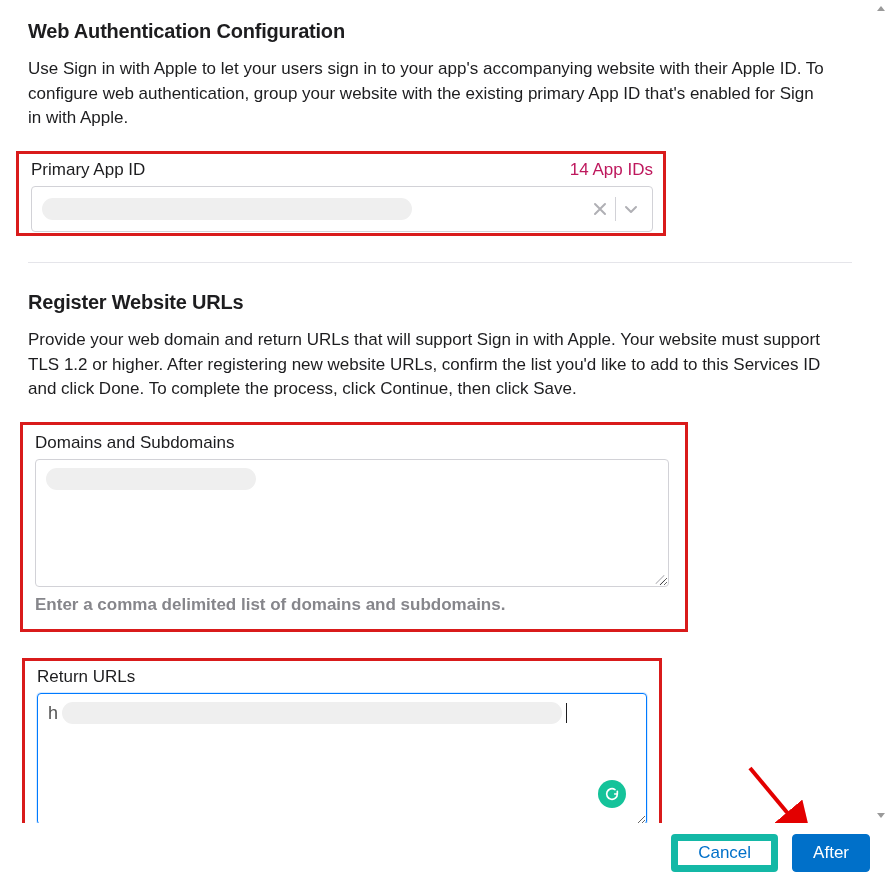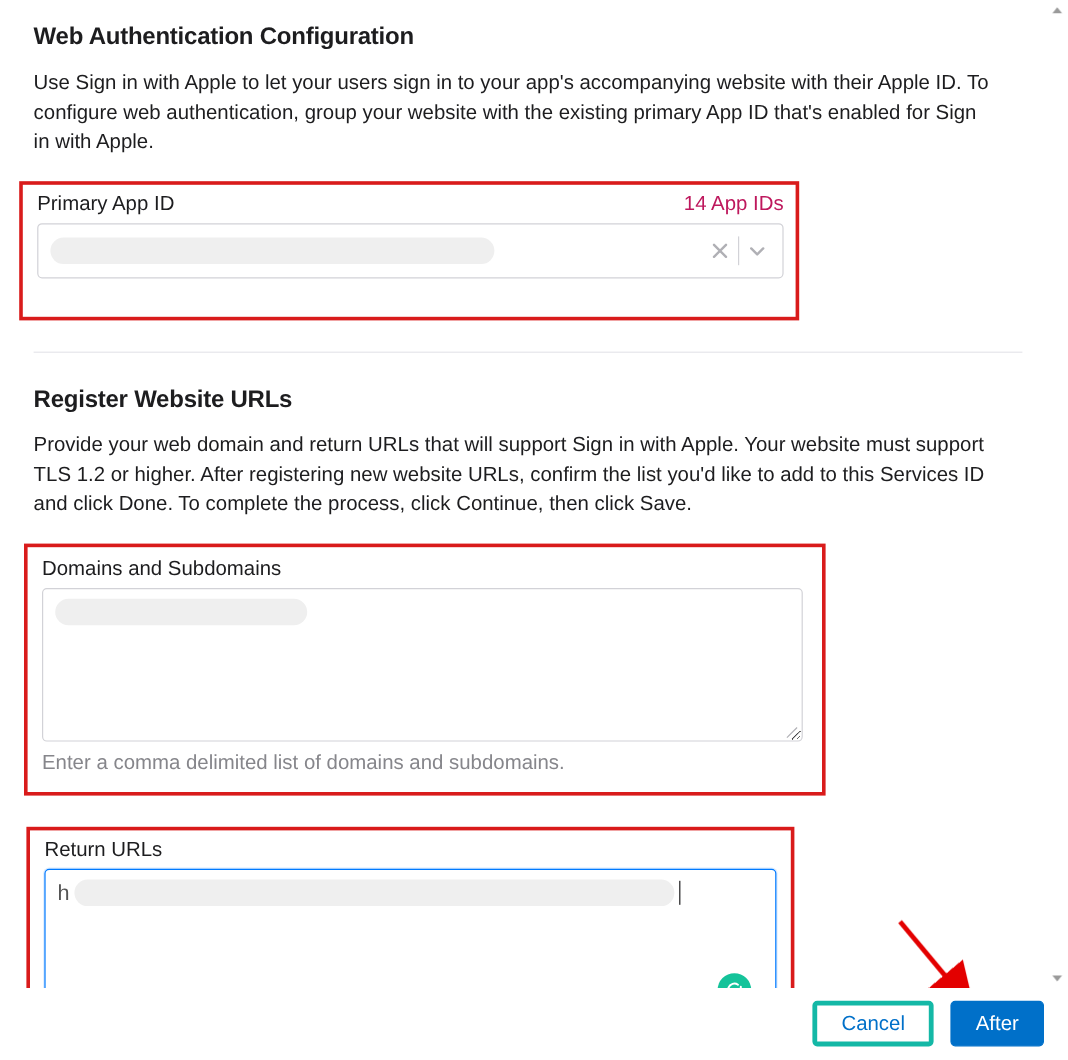--- a/index.html
+++ b/index.html
@@ -42,21 +42,21 @@
     color: #1d1d1f;
     margin: 0 0 20px 0;
     max-width: 800px;
   }
   .highlight-box {
     border: 3px solid #d91b1b;
     margin: 0 0 26px -12px;
     position: relative;
     width: 640px;
   }
-  .highlight-box.first { width: 650px; padding: 6px 10px 32px 12px; }
+  .highlight-box.first { width: 650px; padding: 6px 10px 1px 12px; }
   .highlight-box.mid  { width: 668px; padding: 8px 16px 14px 12px; margin-left: -8px;}
   .highlight-box.last { width: 640px; padding: 6px 12px 4px 12px; margin-left:-6px;}
 
   .field-row {
     display: flex;
     justify-content: space-between;
     align-items: baseline;
     margin-bottom: 6px;
   }
   .field-label {
@@ -135,20 +135,21 @@
     height:1px;
     transform: rotate(-45deg);
   }
   .textarea-box .resize-grip::before{ width:12px; right:0px; bottom:4px;}
   .textarea-box .resize-grip::after{ width:7px; right:0px; bottom:1px;}
 
   .helper-text {
     color: #86868b;
     font-size: 17px;
     margin-top: 8px;
+    font-weight: bold;
   }
 
   .grammarly {
     position: absolute;
     right: 20px; bottom: 16px;
     width: 28px; height: 28px;
     border-radius: 50%;
     background: #15c39a;
     display:flex; align-items:center; justify-content:center;
   }
@@ -169,21 +170,21 @@
   .btn {
     font-size: 17px;
     height: 38px;
     padding: 0 20px;
     border-radius: 4px;
     cursor: pointer;
     display:flex; align-items:center; justify-content:center;
   }
   .btn.secondary {
     background: #fff;
-    border: 4px solid #14b8a6;
+    border: 7px solid #14b8a6;
     color: #0070c9;
   }
   .btn.primary {
     background: #0070c9;
     border: 1px solid #0070c9;
     color: #fff;
   }
 
   
   .arrow {

